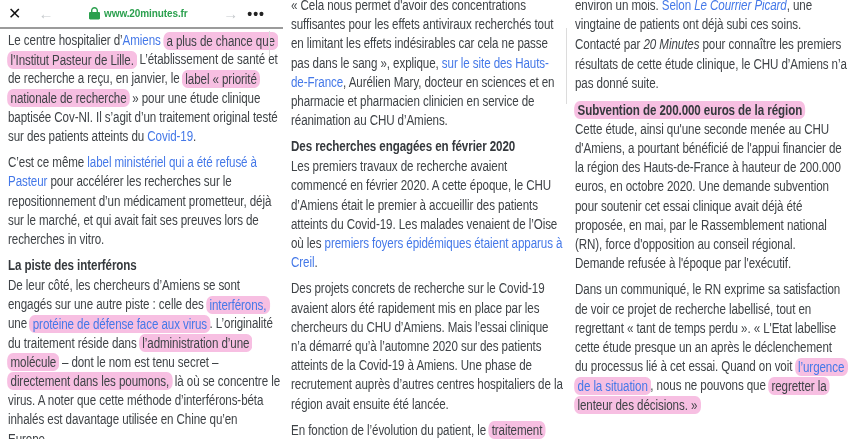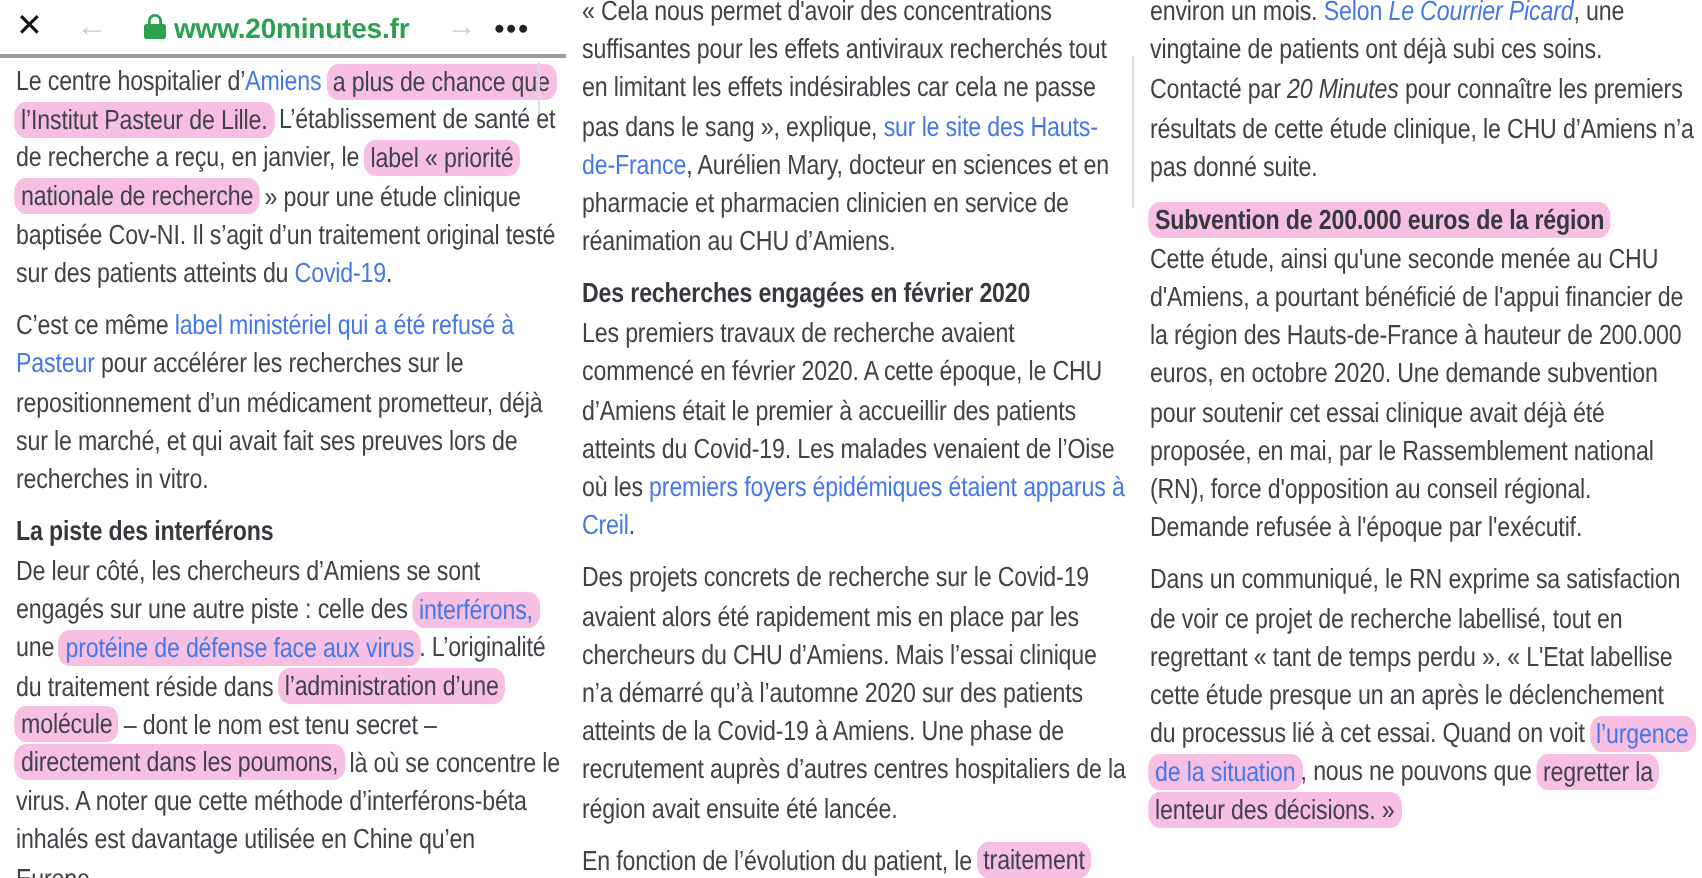--- a/index.html
+++ b/index.html
@@ -16,21 +16,21 @@
     display:flex; align-items:center; padding:0 18px 0 8px;
   }
   .tb-close { font-size:16px; font-weight:700; color:#111; line-height:1; cursor:pointer; }
   .tb-arrow { font-size:15px; color:#c6cacd; line-height:1; }
   .tb-back { margin-left:17px; }
   .tb-fwd { margin-right:9px; }
   .urlbox {
     flex:1; display:flex; align-items:center; justify-content:center; gap:4px;
     cursor:pointer;
   }
-  .urlbox .url-text { color:var(--green,#2ba04e); font-size:14px; font-weight:700; letter-spacing:-0.1px; }
+  .urlbox .url-text { color:var(--green,#2ba04e); font-size:10px; font-weight:700; letter-spacing:-0.1px; }
   .tb-menu { font-size:14px; font-weight:700; color:#222; letter-spacing:1px; line-height:1; cursor:pointer; }
   
   .col {
     position:absolute; width:324px; transform:scaleX(0.84); transform-origin:0 0;
     font-size:13.8px; line-height:19.2px; letter-spacing:-0.1px;
   }
   #col1 { left:8px;  top:31px; }
   #col2 { left:291px; top:-4px; }
   #col3 { left:575px; top:-4px; }
   .col p { margin:0 0 7px 0; }

